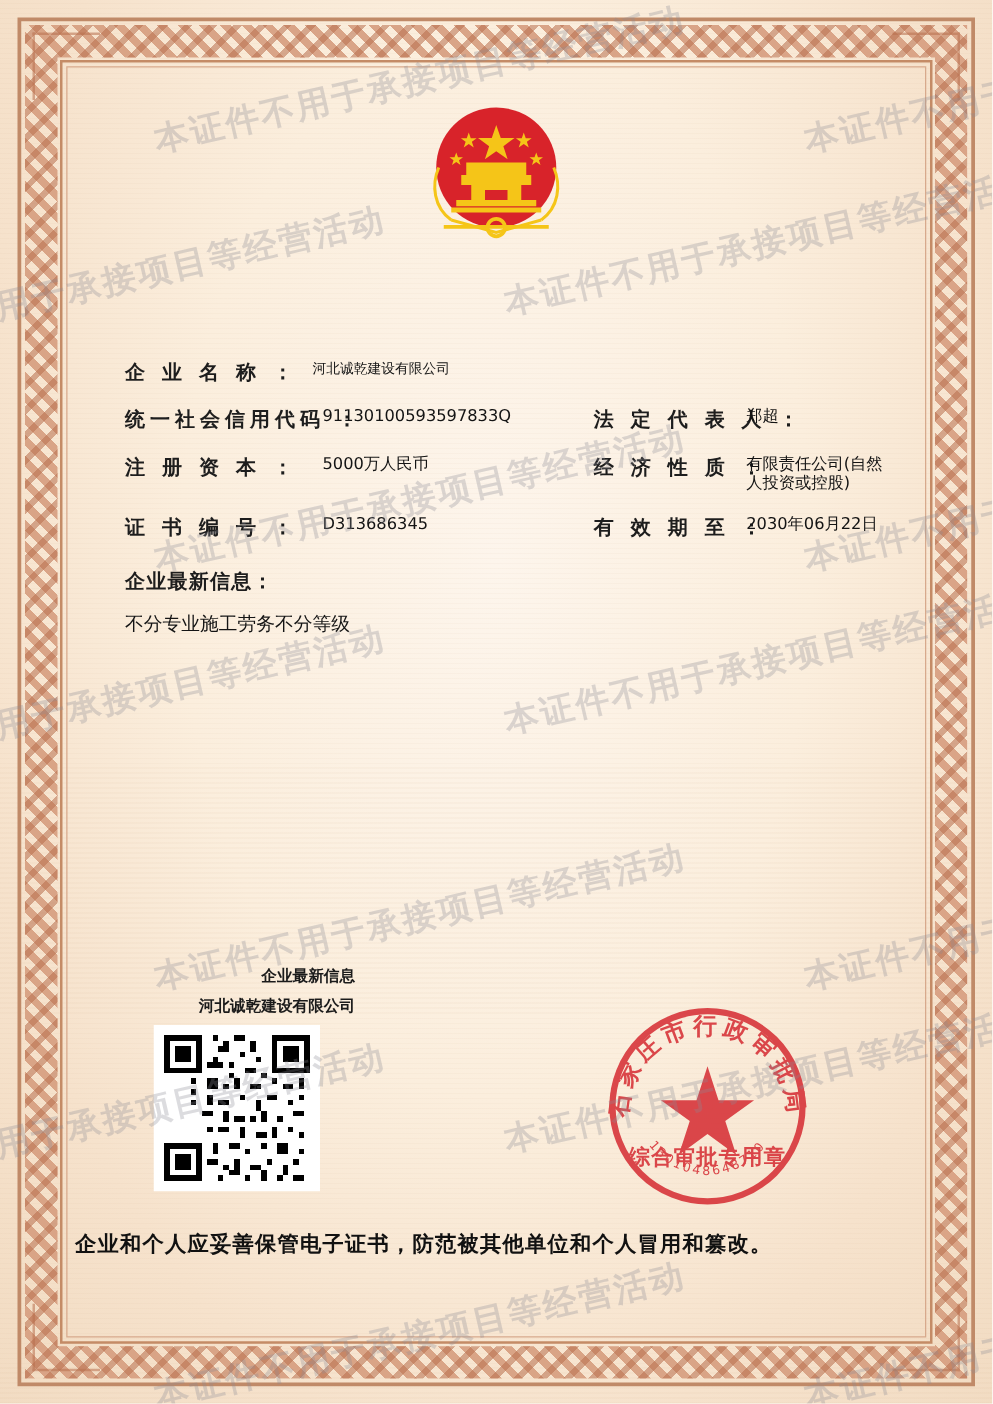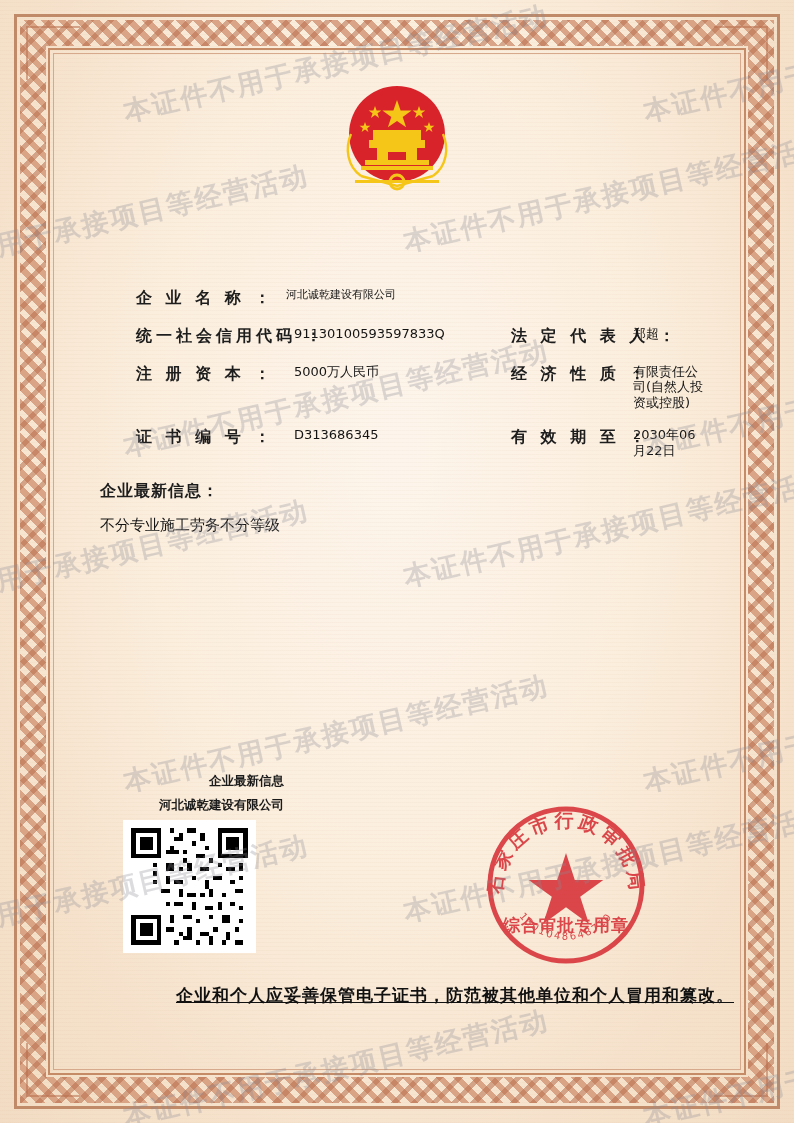--- a/index.html
+++ b/index.html
@@ -136,21 +136,20 @@
   .fields {
     position: absolute;
     left: 40px;
     right: 26px;
     top: 228px;
   }
   .row {
     display: flex;
     align-items: flex-start;
     margin-bottom: 17px;
-    margin-left: 36px;
   }
   .lbl {
     font-family: "DejaVu Serif", "Liberation Serif", serif;
     font-weight: bold;
     font-size: 16px;
     color: #1d1d1d;
     white-space: nowrap;
     letter-spacing: 4px;
   }
   .lbl.w-name { width: 150px; }
@@ -231,27 +230,26 @@
     right: 86px;
     bottom: 96px;
     width: 164px;
     height: 164px;
     pointer-events: none;
   }
   .footer-note {
     position: absolute;
     left: 0; right: 0;
     bottom: 56px;
-    text-align: right;
+    text-align: left;
     font-family: "DejaVu Serif", "Liberation Serif", serif;
     font-weight: bold;
     font-size: 17px;
     color: #111;
     letter-spacing: 1px;
-    text-decoration: underline;
   }
 
   
   .watermarks {
     position: absolute;
     inset: 0;
     overflow: hidden;
     pointer-events: none;
   }
   .wm {

